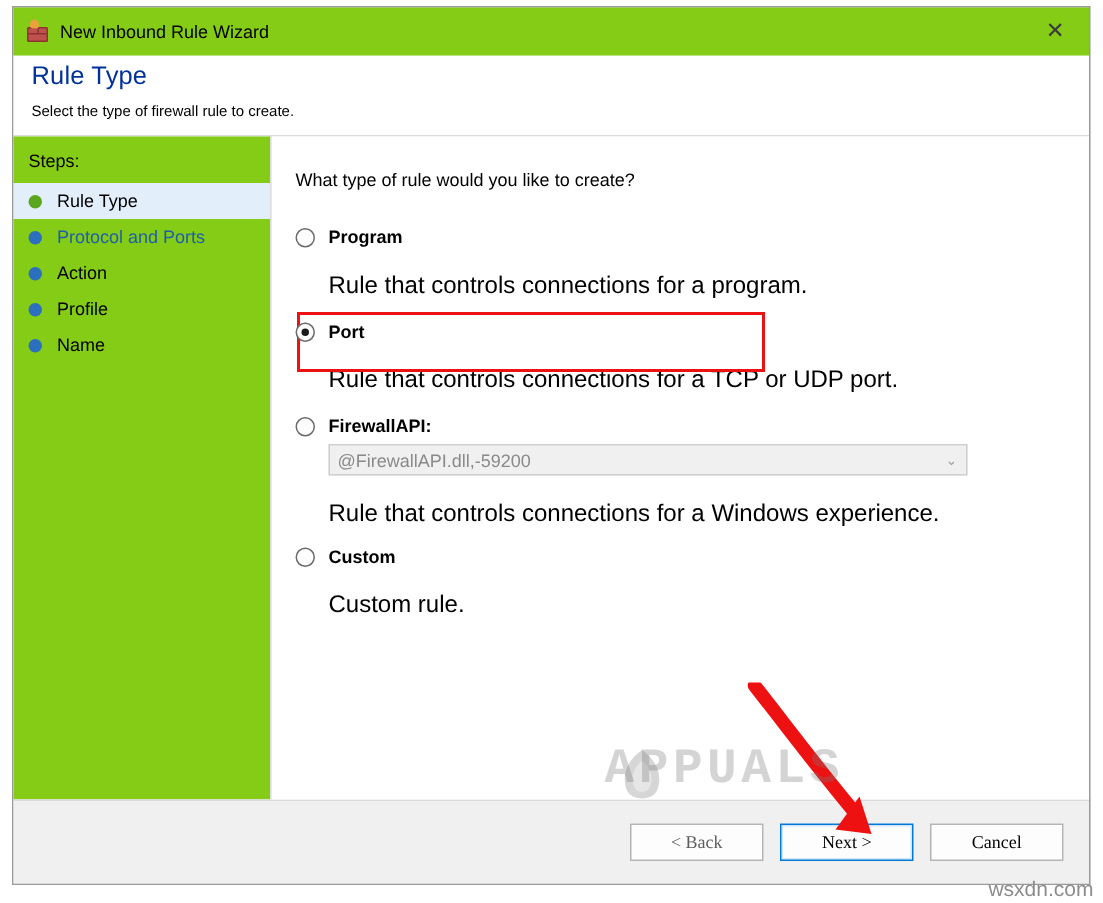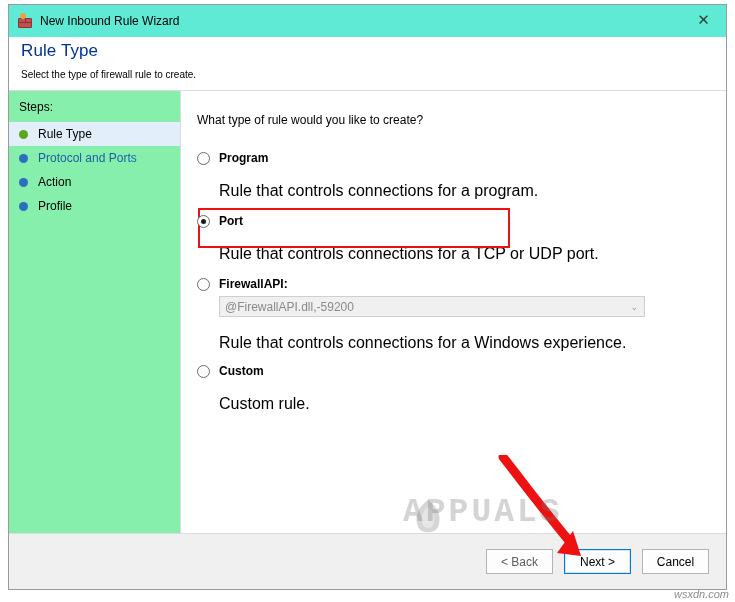--- a/index.html
+++ b/index.html
@@ -24,21 +24,21 @@
     height: 586px;
     background: #f0f0f0;
     border: 1px solid #9a9a9a;
     box-sizing: border-box;
     display: flex;
     flex-direction: column;
   }
   
   .titlebar {
     height: 32px;
-    background: #5eead4;
+    background: #84cc16;
     display: flex;
     align-items: center;
     flex: none;
     position: relative;
   }
   .title-icon {
     width: 16px;
     height: 16px;
     margin-left: 8px;
     margin-right: 7px;
@@ -115,21 +115,21 @@
   
   .body {
     flex: 1;
     display: flex;
     min-height: 0;
     background: #f0f0f0;
   }
   .steps-pane {
     width: 172px;
     flex: none;
-    background: #86efac;
+    background: #84cc16;
     border-right: 1px solid #dcdcdc;
     padding-top: 9px;
     box-sizing: border-box;
   }
   .steps-label {
     font-size: 12px;
     padding-left: 10px;
     padding-bottom: 8px;
   }
   .step {
@@ -241,31 +241,32 @@
     height: 56px;
     background: #f0f0f0;
     border-top: 1px solid #dcdcdc;
     display: flex;
     align-items: center;
     justify-content: flex-end;
     padding-right: 17px;
     box-sizing: border-box;
   }
   .btn {
-    width: 67px;
+    width: 89px;
     height: 25px;
     font-size: 12px;
     background: #fdfdfd;
     border: 1px solid #b4b4b4;
     box-sizing: border-box;
     margin-left: 11px;
     display: flex;
     align-items: center;
     justify-content: center;
     color: #000;
+    font-family: Liberation Serif, serif;
   }
   .btn.primary {
     border: 1px solid #0078d7;
     box-shadow: inset 0 0 0 1px #cfe6fa;
   }
   .btn.dim { color: #5d5d5d; }
   
   .arrow {
     position: absolute;
     left: 497px;
@@ -291,23 +292,22 @@
     left: 408px;
     top: 497px;
     width: 40px;
     height: 40px;
     pointer-events: none;
   }
   .site-url {
     position: absolute;
     right: 6px;
     bottom: 2px;
-    font-size: 11px;
+    font-size: 14px;
     color: #8d8d8d;
-    font-style: italic;
   }
 </style>
 </head>
 <body>
 
 <div class="window">
 
   <div class="titlebar">
     <div class="title-icon">
       <div class="brick"></div>
@@ -340,20 +340,24 @@
       <div class="step s-blue">
         <span class="dot"></span>
         <span class="slabel">Action</span>
       </div>
 
       <div class="step s-blue">
         <span class="dot"></span>
         <span class="slabel">Profile</span>
       </div>
 
+      <div class="step s-blue">
+        <span class="dot"></span>
+        <span class="slabel">Name</span>
+      </div>
     </div>
 
     <div class="content-pane">
       <div class="question">What type of rule would you like to create?</div>
 
       <div class="opt">
         <div class="opt-row">
           <span class="radio"></span>
           <span class="opt-title">Program</span>
         </div>

